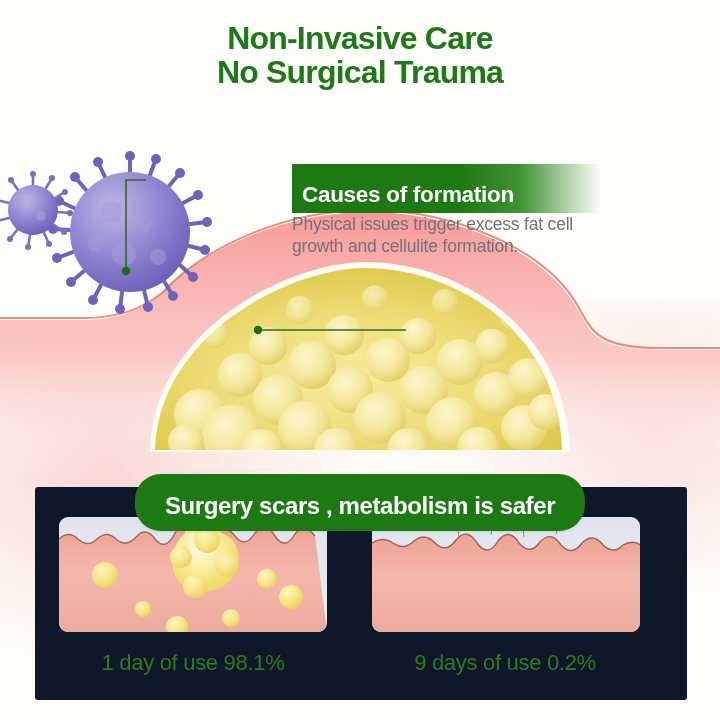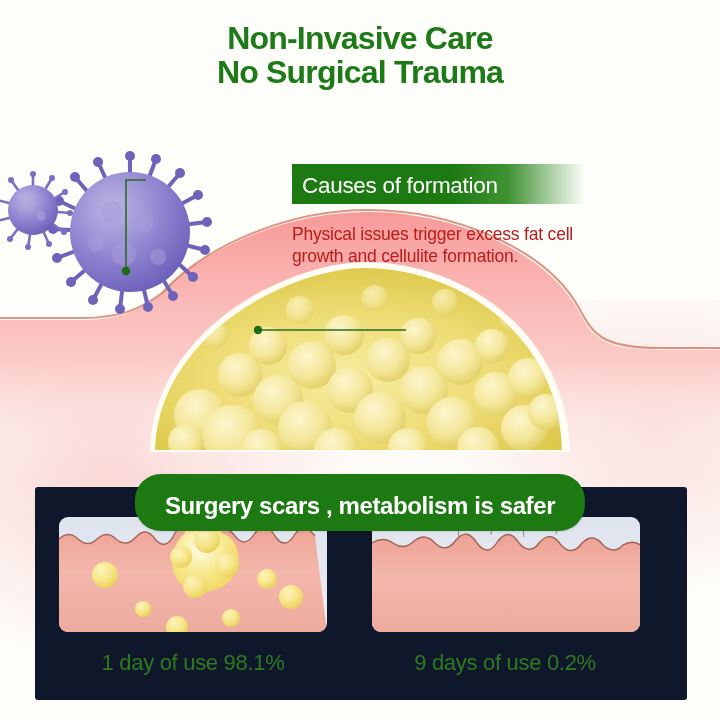--- a/index.html
+++ b/index.html
@@ -30,27 +30,27 @@
   }
   .title .l2{display:block;}
 
   
   .anatomy{position:absolute;left:0;top:150px;width:720px;height:330px;}
 
   
   .callout{position:absolute;}
   .callout .banner{
     display:inline-block;position:relative;
-    padding:8px 86px 5px 10px;
-    color:#ffffff;font-size:22.5px;font-weight:normal;line-height:1.2;
+    padding:17px 86px 5px 10px;
+    color:#ffffff;font-size:22.5px;font-weight:bold;line-height:1.2;
     letter-spacing:-0.3px;white-space:nowrap;
     background:linear-gradient(to right,#1d7a12 0%,#1d7a12 55%,#3f9233 74%,rgba(253,253,250,0) 100%);
   }
   .callout .body{
-    margin-top:19px;color:#b91c1c;font-size:17.5px;line-height:1.27;
+    margin-top:0;color:#737373;font-size:17.5px;line-height:1.27;
     letter-spacing:-0.2px;white-space:pre-line;
   }
   #callout-causes{left:292px;top:164px;}
   #callout-discharge{left:404px;top:314px;}
 
   
   .pill{
     position:absolute;left:50%;transform:translateX(-50%);top:474px;
     background:#1d7a12;color:#fff;border-radius:26px;
     padding:18px 30px 10px 30px;font-size:24px;font-weight:bold;

